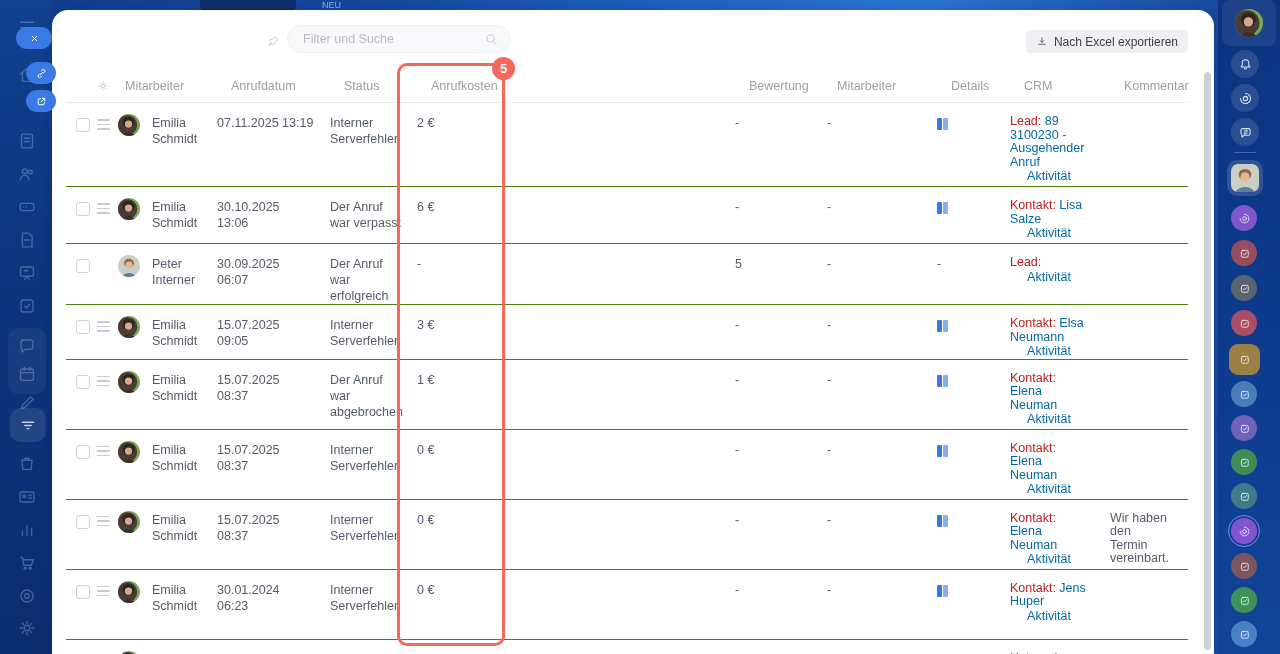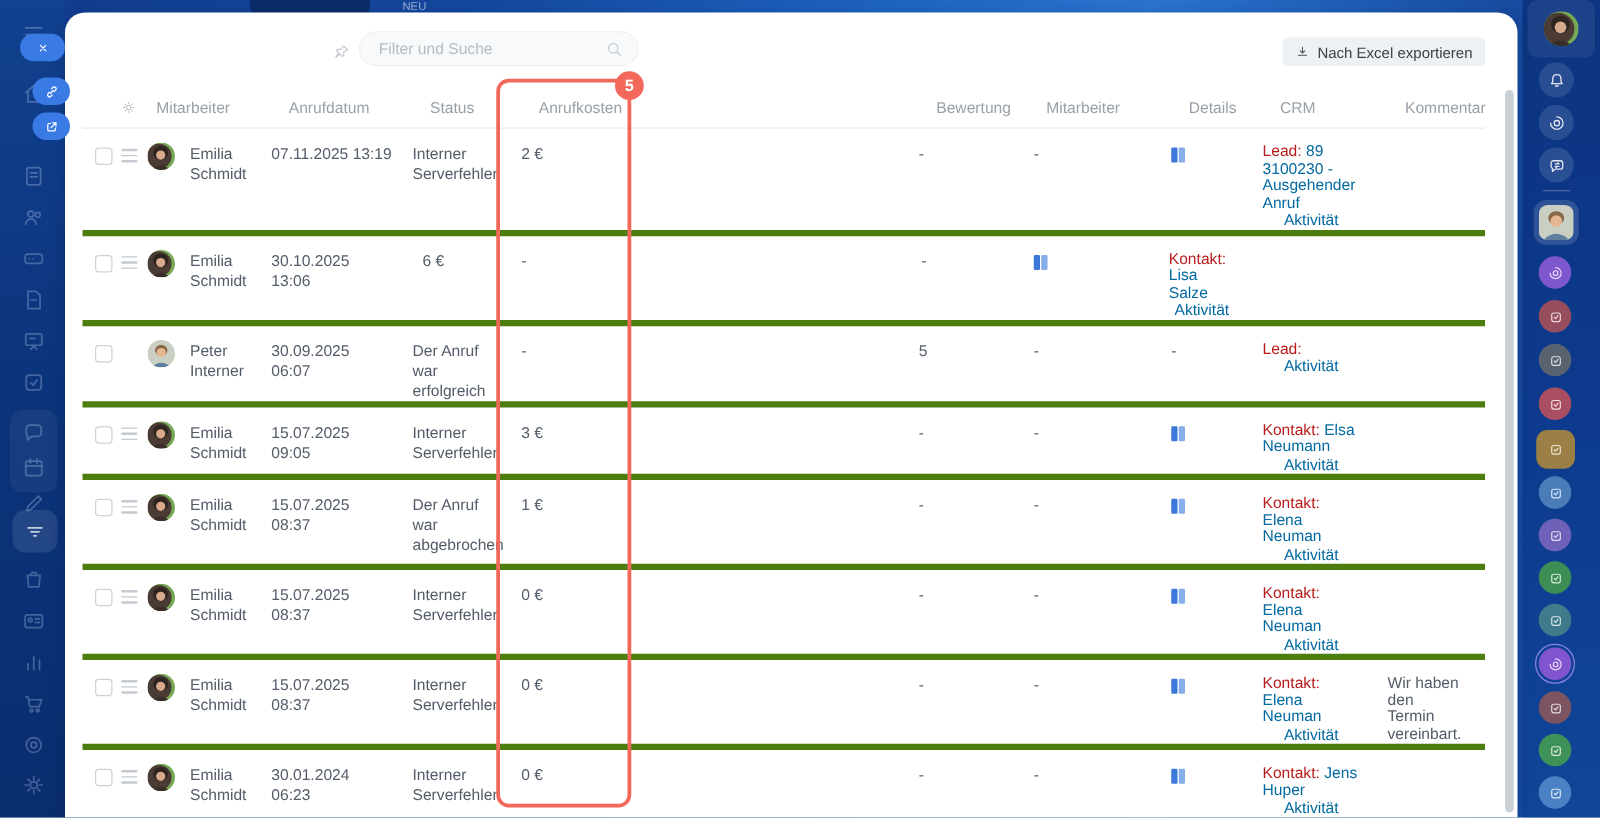--- a/index.html
+++ b/index.html
@@ -50,21 +50,21 @@
   .export-btn svg { width:12px; height:12px; stroke:#4a525c; fill:none; stroke-width:1.7; stroke-linecap:round; }
 
   
   .thead { position:absolute; left:14px; top:60px; width:1122px; height:33px;
     border-bottom:1px solid #e8edf0; }
   .th { position:absolute; top:9px; font-size:12.5px; color:#99a1a8; cursor:pointer; }
   .th-gear { position:absolute; left:30px; top:9px; width:14px; height:14px; cursor:pointer; }
   .th-gear svg { width:100%; height:100%; stroke:#b9c0c7; fill:none; stroke-width:1.4; }
   .tbody { position:absolute; left:14px; top:93px; width:1122px; }
   .trow { display:grid; grid-template-columns:28px 20px 34px 67px 113px 79px 318px 90px 110px 75px 100px 88px;
-    border-bottom:5px solid #4d7c0f; }
+    border-bottom:1px solid #4d7c0f; }
   .cell { padding-top:12px; font-size:12.5px; color:#535c69; line-height:16px; }
   .c-check { padding:15px 0 0 10px; }
   .cb { display:block; width:14px; height:14px; border:1.5px solid #cdd3d9; border-radius:3px;
     background:#fff; cursor:pointer; }
   .c-menu { padding:16px 0 0 3px; }
   .hamb { display:block; width:13px; cursor:grab; }
   .hamb i { display:block; height:1.5px; background:#c4cad0; margin-bottom:3px; border-radius:1px; }
   .c-avatar { padding:11px 0 0 4px; }
   .ava { width:22px; height:22px; border-radius:50%; overflow:hidden; display:block; }
   .ava svg { width:100%; height:100%; display:block; }
@@ -287,20 +287,21 @@
               <circle cx="10" cy="12" r="11" fill="#4a3b34"></circle>
               <ellipse cx="11.5" cy="9" rx="6.5" ry="6" fill="#2e2420"></ellipse>
               <circle cx="11.5" cy="11" r="4" fill="#d9a98b"></circle>
               <path d="M3 24q8.5-8 17 0z" fill="#3a2c26"></path>
             </svg>
           </span>
         </div>
         <div class="cell c-name">Emilia Schmidt</div>
         <div class="cell c-date">30.10.2025
 13:06</div>
+        <div class="cell c-status">Der Anruf war verpasst</div>
         <div class="cell c-cost">6 €</div>
         <div class="cell c-rating">-</div>
         <div class="cell c-rec">-</div>
         <div class="cell c-details"><span class="det-ico">
             <i style="background:#3c78d8"></i>
             <i style="background:#85aeea"></i>
           </span></div>
         <div class="cell c-crm"><span class="lbl">Kontakt:</span> <a>Lisa Salze</a><a class="act">Aktivität</a></div>
         <div class="cell c-comment"></div>
       </div>

